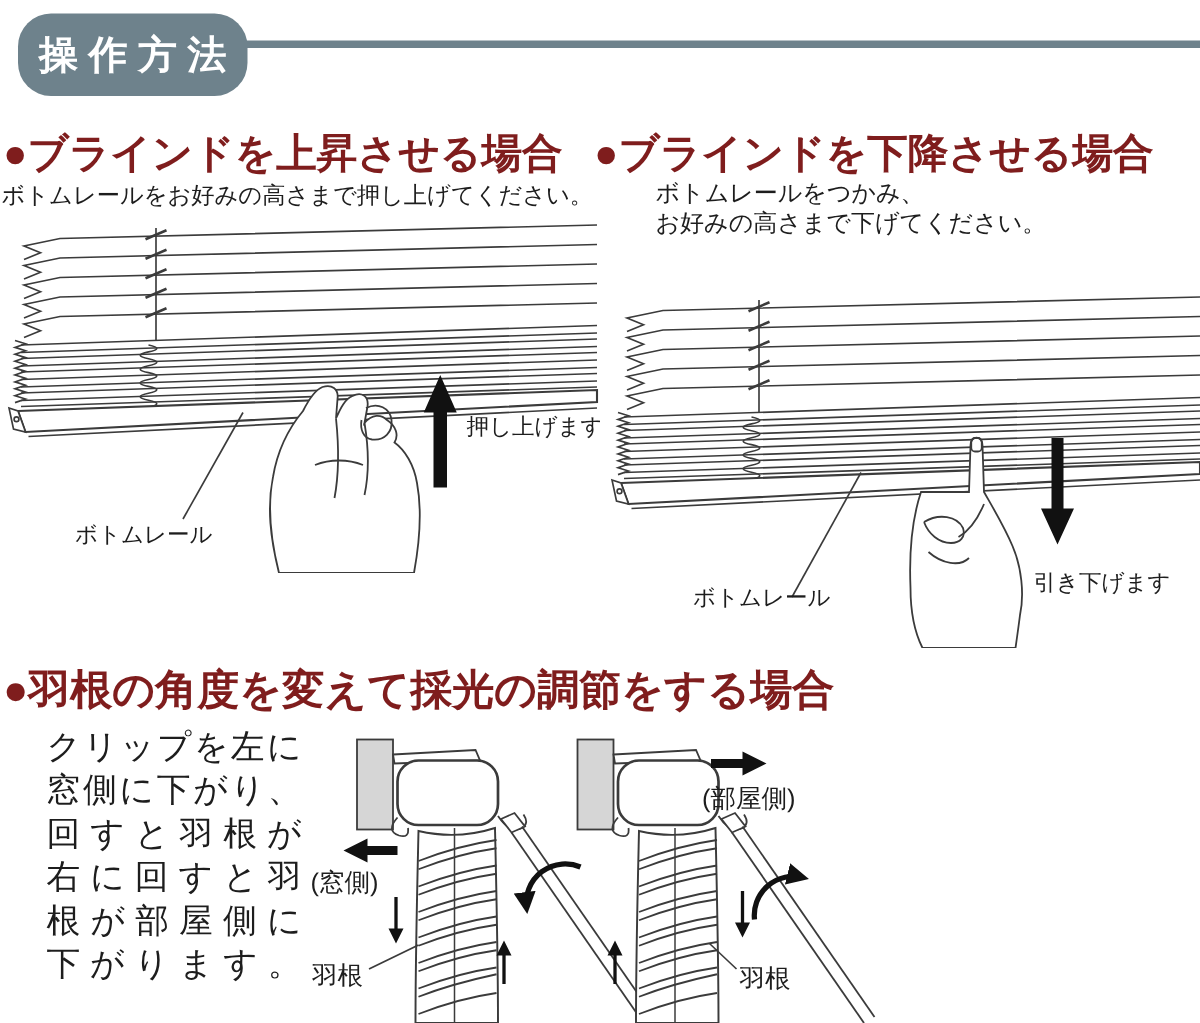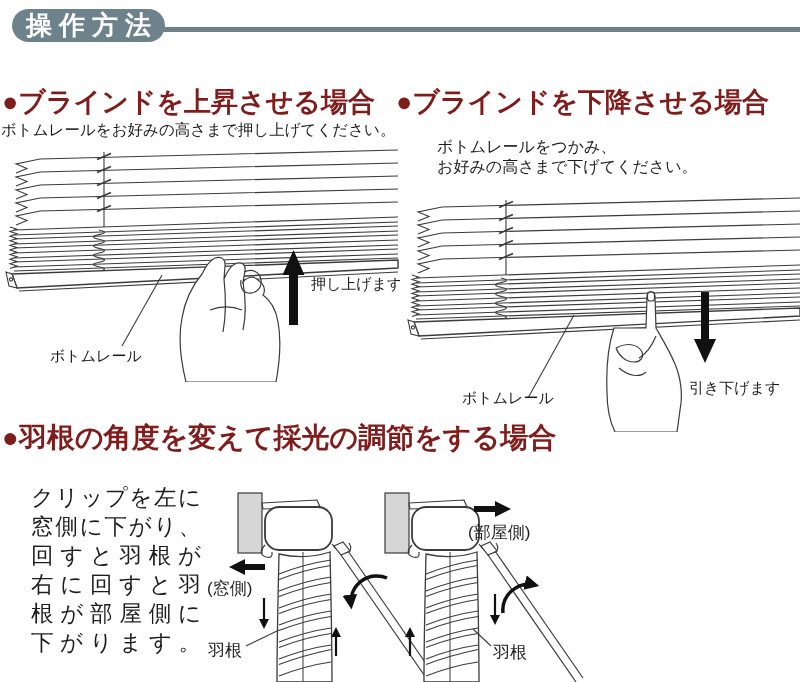--- a/index.html
+++ b/index.html
@@ -2,32 +2,32 @@
 <html><head>
 <meta charset="utf-8">
 <style>
   html,body{margin:0;padding:0;background:#fff;}
   .page{
     position:relative;width:800px;height:682px;background:#ffffff;overflow:hidden;
     font-family:"Liberation Sans","DejaVu Sans",sans-serif;color:#1d1d1d;
   }
   .abs{position:absolute;}
   
-  .pill{left:12px;top:9px;width:153px;height:33px;background:#6e828c;border-radius:22px;
+  .pill{left:12px;top:9px;width:153px;height:55px;background:#6e828c;border-radius:22px;
         display:flex;align-items:center;justify-content:center;z-index:2;}
   .pill-text{color:#ffffff;font-size:26px;font-weight:bold;letter-spacing:7px;padding-left:7px;white-space:nowrap;}
   .rule{left:150px;top:27px;width:650px;height:5px;background:#6e828c;z-index:1;}
   
   .h2{font-weight:bold;white-space:nowrap;color:#7f1d1d;}
   .raise-h2{left:2px;top:84px;font-size:27px;}
   .raise-body{left:1px;top:120px;font-size:15.5px;white-space:nowrap;}
   .lower-h2{left:396px;top:84px;font-size:27px;}
-  .lower-body{left:437px;top:120px;font-size:16px;line-height:20px;white-space:nowrap;margin-top:17px;}
+  .lower-body{left:437px;top:120px;font-size:16px;line-height:20px;white-space:nowrap;}
   .lower-note{left:402px;top:169px;font-size:16px;white-space:nowrap;}
-  .tilt-h2{left:2px;top:419px;font-size:28px;}
+  .tilt-h2{left:2px;top:441px;font-size:28px;}
   .tilt-body{left:31px;top:483px;}
   .tilt-line{width:170px;font-size:22.5px;line-height:29px;text-align:justify;text-align-last:justify;}
   svg{display:block;}
   svg text{fill:#1d1d1d;stroke:none;font-family:inherit;}
 </style>
 </head>
 <body>
 
 <div class="page">
 

